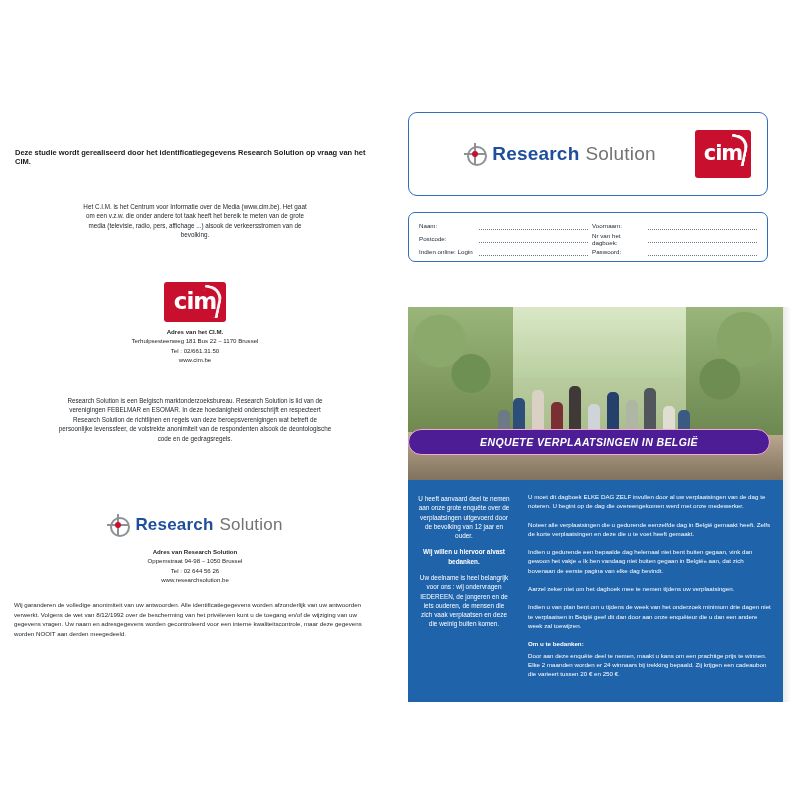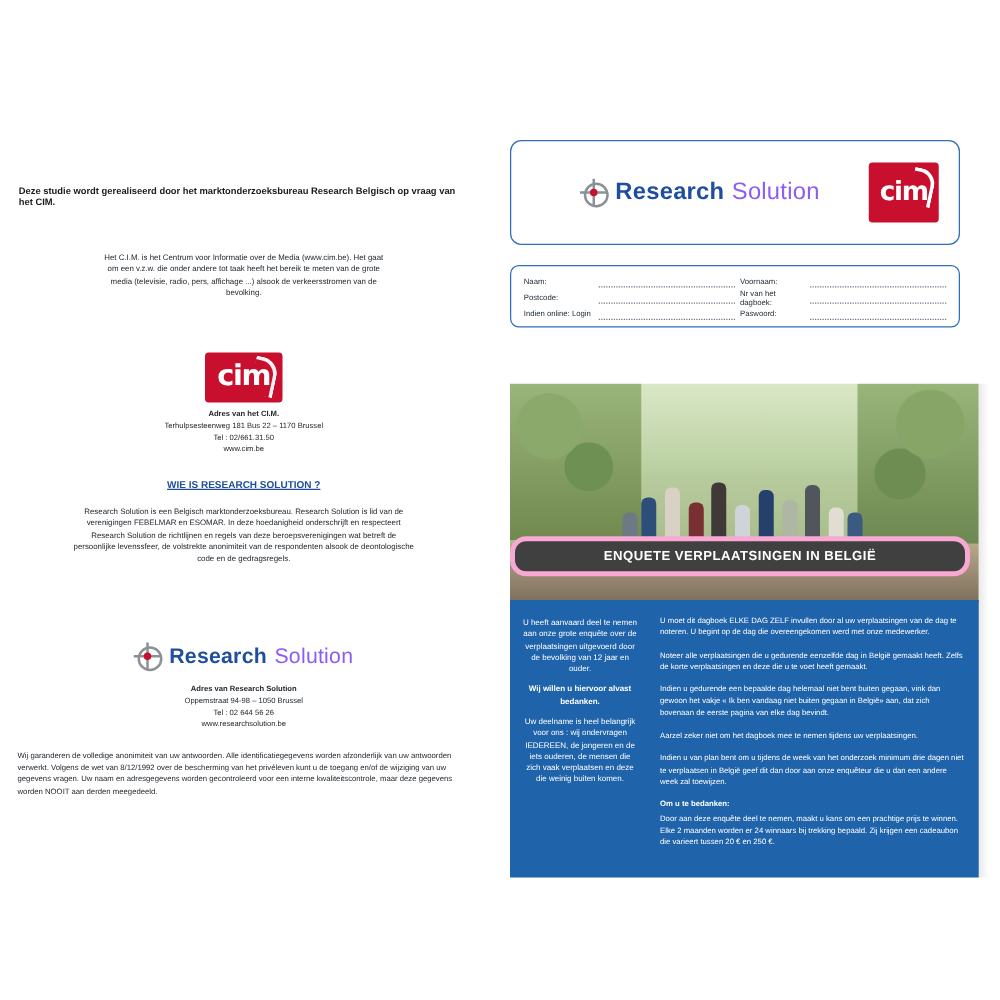--- a/index.html
+++ b/index.html
@@ -65,21 +65,21 @@
     width:22px;height:22px;position:relative;flex:0 0 auto;
   }
   .rs-mark .ring{
     position:absolute;left:3px;top:3px;width:16px;height:16px;
     border:2px solid #8c9196;border-radius:50%;
   }
   .rs-mark .cross-h{position:absolute;left:0;top:10px;width:22px;height:2px;background:#8c9196;}
   .rs-mark .cross-v{position:absolute;left:10px;top:0;width:2px;height:22px;background:#8c9196;}
   .rs-mark .dot{position:absolute;left:8px;top:8px;width:6px;height:6px;background:#c8102e;border-radius:50%;}
   .rs-word1{font-size:17px;font-weight:bold;color:#1f4e9c;letter-spacing:.2px;}
-  .rs-word2{font-size:17px;color:#8b5cf6;letter-spacing:.2px;}
+  .rs-word2{font-size:17px;color:#737373;letter-spacing:.2px;}
   .blk-rsaddr{position:absolute;left:0;top:368px;width:370px;}
   .disclaimer{
     position:absolute;left:4px;top:460px;width:362px;
     font-size:6.2px;line-height:1.55;text-align:left;color:#23282d;
   }
 
   
   .right-page{position:absolute;left:400px;top:112px;width:390px;height:590px;}
   .head-card{
     position:absolute;left:8px;top:0;width:360px;height:84px;
@@ -107,24 +107,25 @@
     background:#ffffff;border:1.2px solid #2f6fba;border-radius:7px;
     box-sizing:border-box;padding:6px 10px;
   }
   .form-row{display:flex;align-items:center;gap:4px;height:13px;font-size:6.2px;color:#1a2733;}
   .form-lbl{width:56px;flex:0 0 auto;}
   .form-lbl.w2{width:52px;flex:0 0 auto;}
   .dots{flex:1 1 auto;border-bottom:1px dotted #6a7a88;height:8px;}
   
   .banner{
     position:absolute;left:8px;top:162px;width:360px;height:24px;
-    background:#404040;border-radius:13px;
+    background:#4c1d95;border-radius:13px;
     display:flex;align-items:center;justify-content:center;
     color:#ffffff;font-size:10.5px;font-weight:bold;letter-spacing:.4px;
-    border:4px solid #f9a8d4;
+    border:1px solid #f9a8d4;
+    font-style:italic;
   }
   .banner-wrap{
     position:absolute;left:0;top:155px;width:390px;height:40px;background:#ffffff;z-index:5;
   }
   
   .photo{
     position:absolute;left:8px;top:190px;width:375px;height:180px;overflow:hidden;
     background:linear-gradient(#cfe0b8,#9bb07c);
   }
   .photo .sky{position:absolute;left:0;top:0;width:100%;height:42%;
@@ -162,41 +163,40 @@
   .page-edge{
     position:absolute;left:383px;top:190px;width:8px;height:400px;
     background:linear-gradient(90deg,#e9e9e9,#ffffff);
   }
 </style>
 </head>
 <body>
 
 <div class="left-page">
 
-  <div class="lead-line">Deze studie wordt gerealiseerd door het marktonderzoeksbureau Research Belgisch op vraag van het CIM.</div>
+  <div class="lead-line">Deze studie wordt gerealiseerd door het identificatiegegevens Research Solution op vraag van het CIM.</div>
 
   <div class="blk-what">
     <div class="body-c" style="padding:0 70px;">Het C.I.M. is het Centrum voor Informatie over de Media (www.cim.be). Het gaat om een v.z.w. die onder andere tot taak heeft het bereik te meten van de grote media (televisie, radio, pers, affichage ...) alsook de verkeersstromen van de bevolking.</div>
   </div>
 
   <div class="blk-cimaddr">
     <div class="cim-logo">
       <div class="cim-text">cim</div>
       <div class="swoosh"></div>
     </div>
     <div class="addr-lines">
       <div class="addr-head">Adres van het CI.M.</div>
       <div>Terhulpsesteenweg 181 Bus 22 – 1170 Brussel</div>
       <div>Tel : 02/661.31.50</div>
       <div>www.cim.be</div>
     </div>
   </div>
 
   <div class="blk-rs">
-    <div class="sec-title">WIE IS RESEARCH SOLUTION ?</div>
     <div class="body-c" style="padding:0 48px;">Research Solution is een Belgisch marktonderzoeksbureau. Research Solution is lid van de verenigingen FEBELMAR en ESOMAR. In deze hoedanigheid onderschrijft en respecteert Research Solution de richtlijnen en regels van deze beroepsverenigingen wat betreft de persoonlijke levenssfeer, de volstrekte anonimiteit van de respondenten alsook de deontologische code en de gedragsregels.</div>
   </div>
 
   <div class="blk-rsaddr">
     <div class="rs-logo">
       <span class="rs-mark">
         <span class="cross-h"></span>
           <span class="cross-v"></span>
         <span class="ring"></span>
           <span class="dot"></span>

